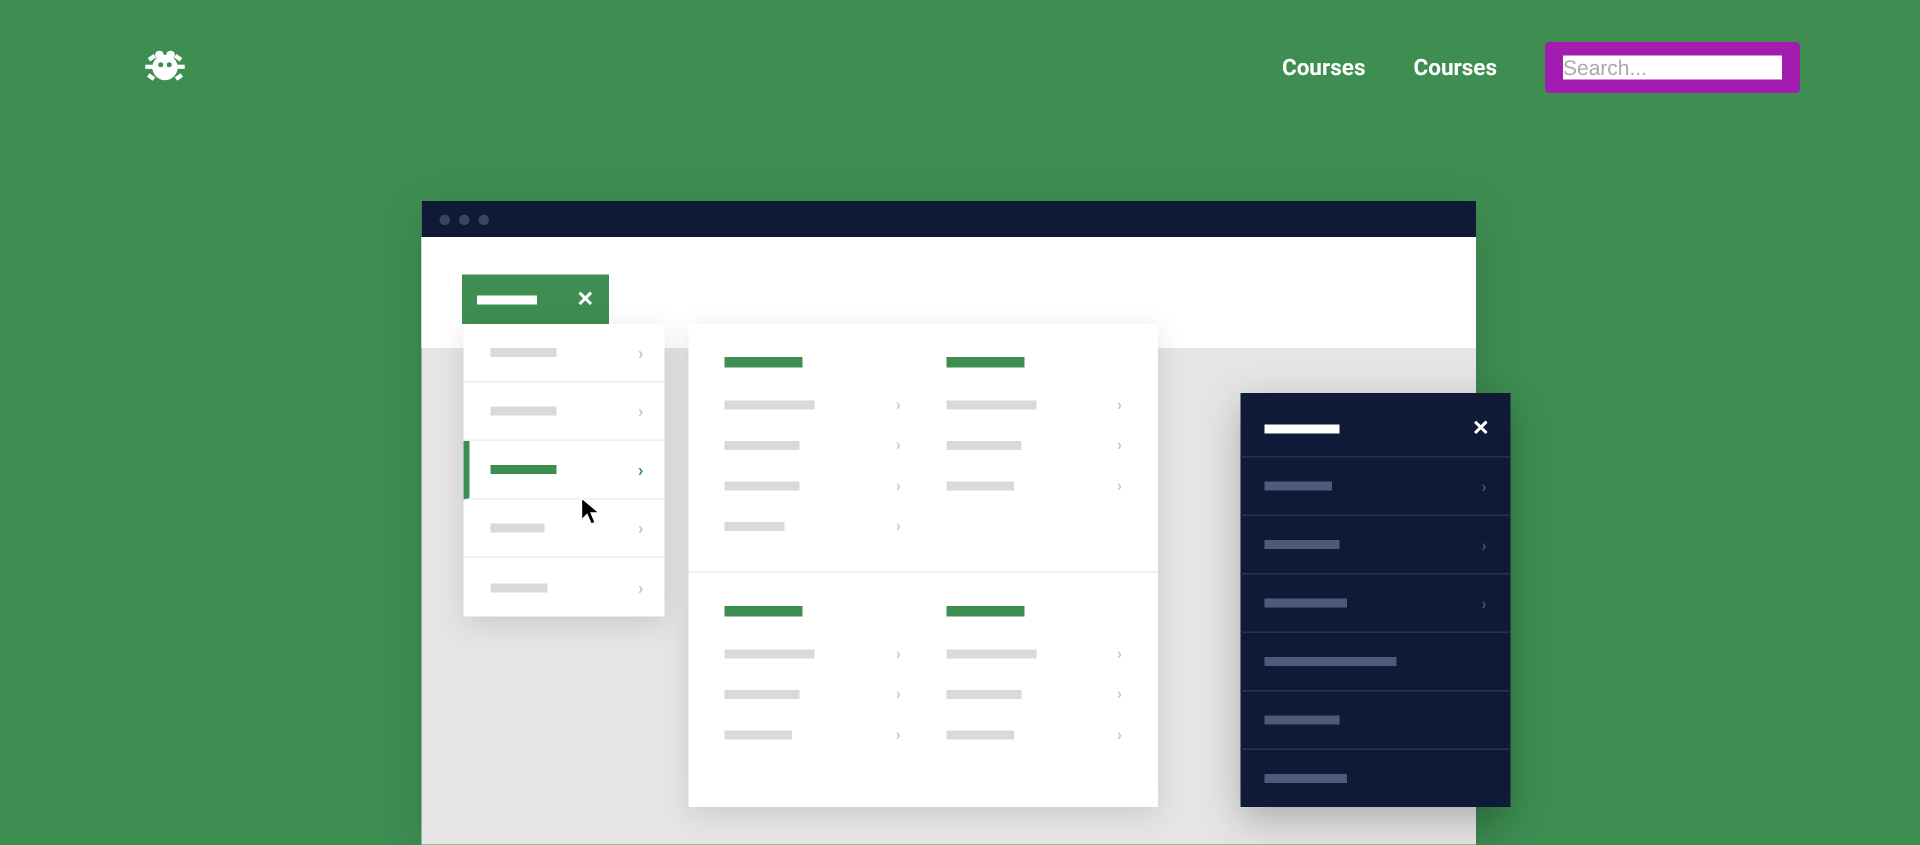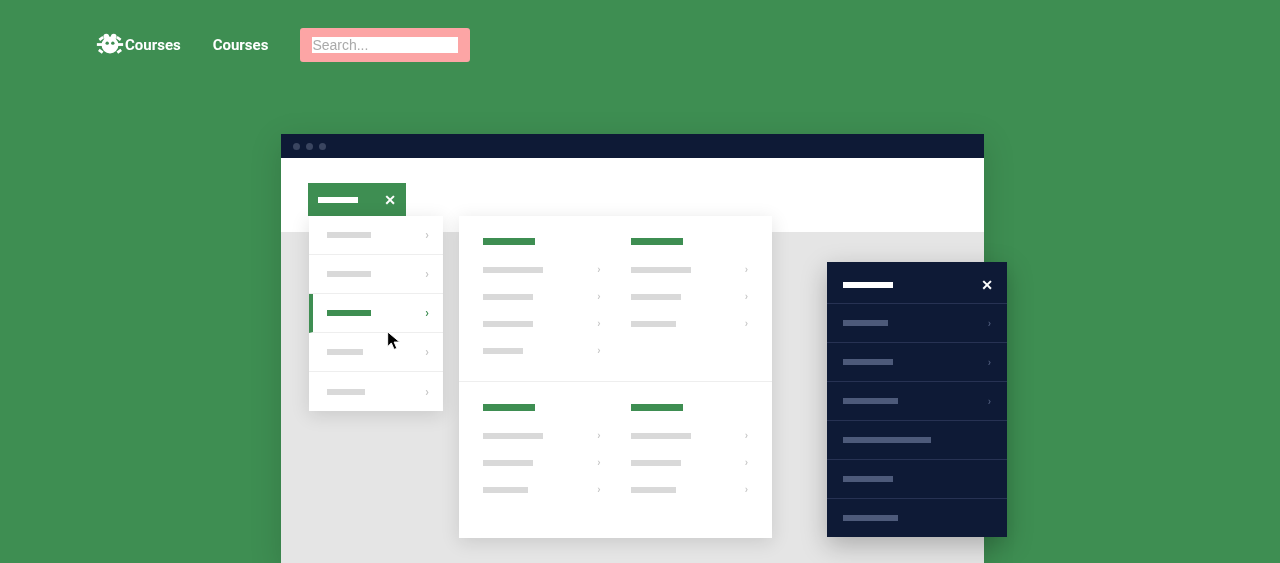--- a/index.html
+++ b/index.html
@@ -9,40 +9,41 @@
       width: 1280px;
       height: 563px;
       overflow: hidden;
       position: relative;
     }
 
     
     .header {
       display: flex;
       align-items: center;
+      justify-content: space-between;
       padding: 28px 80px 0 95px;
     }
     .logo {
       width: 30px;
       height: 30px;
       color: #fff;
     }
     .nav {
       display: flex;
       align-items: center;
       gap: 32px;
     }
     .nav-link {
       color: #fff;
       font-weight: 700;
       font-size: 15px;
       cursor: pointer;
     }
     .search {
-      background: #fca5a5;
+      background: #a21caf;
       border-radius: 3px;
       width: 170px;
       height: 34px;
       padding: 0 12px;
       display: flex;
       align-items: center;
     }
     .search input {
       border: none;
       outline: none;

